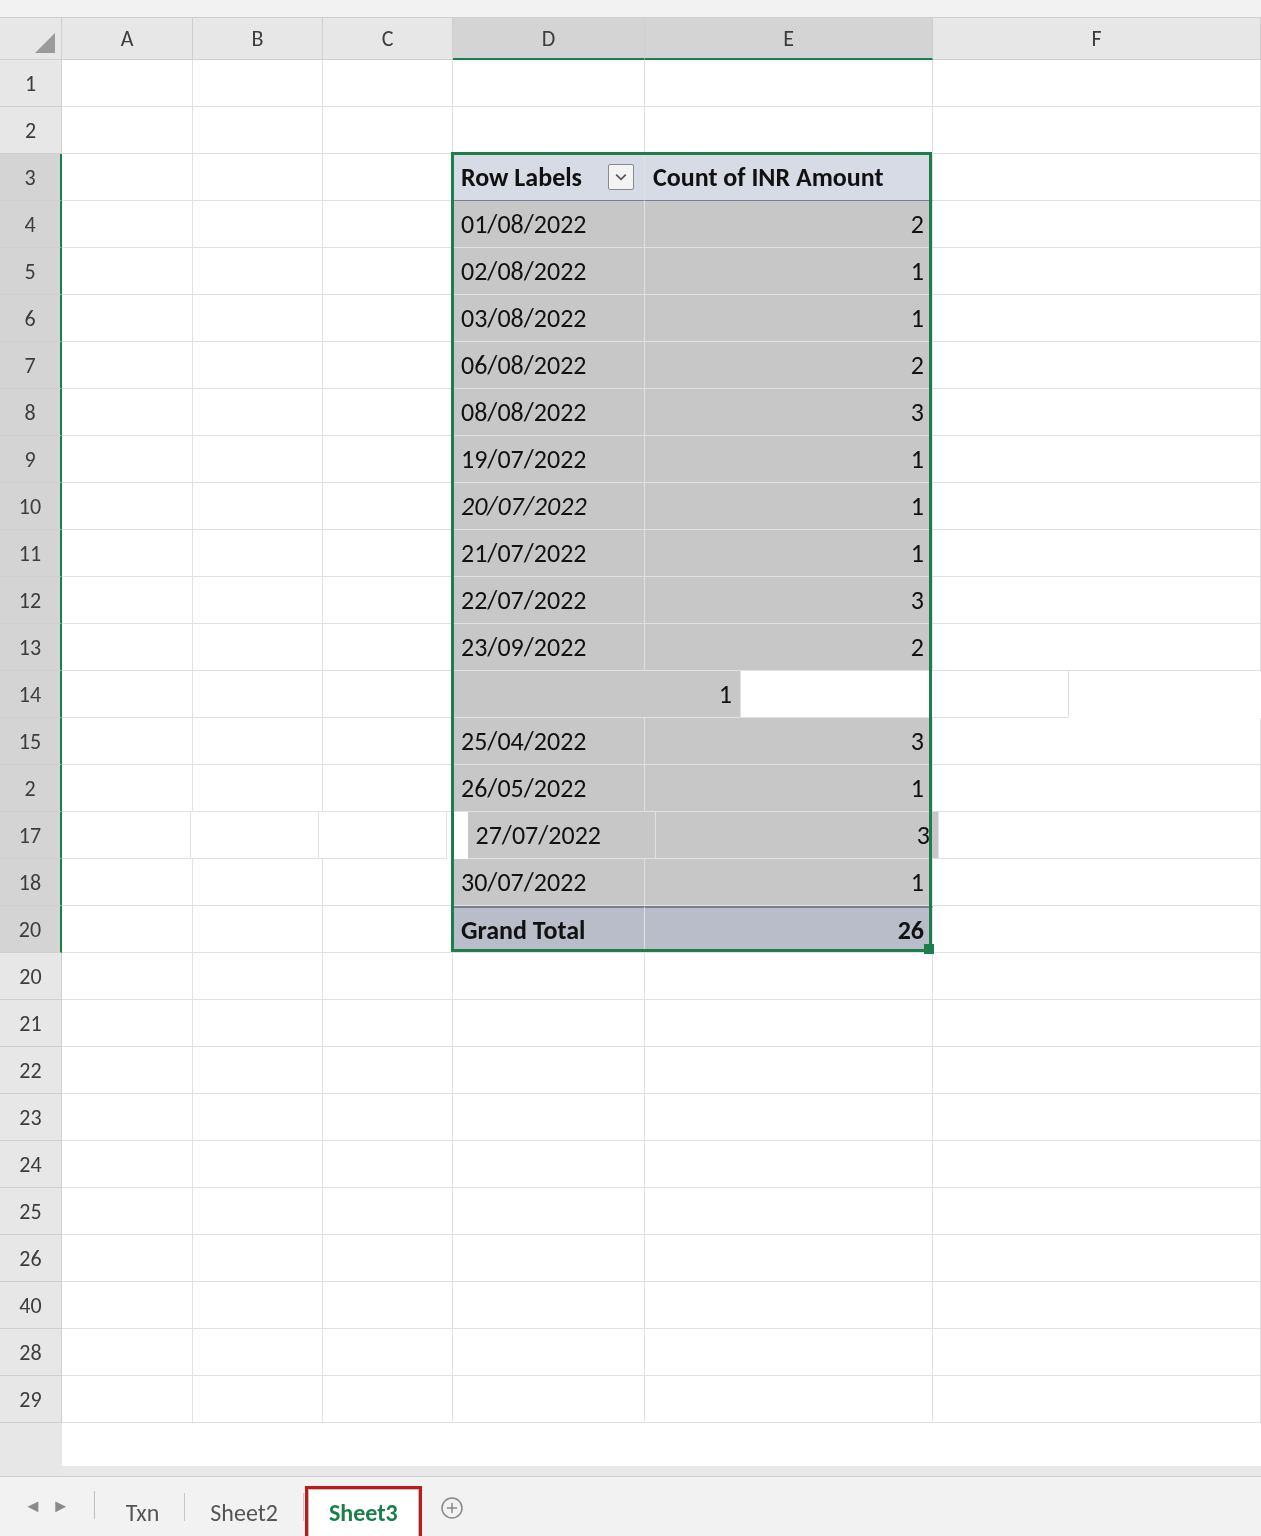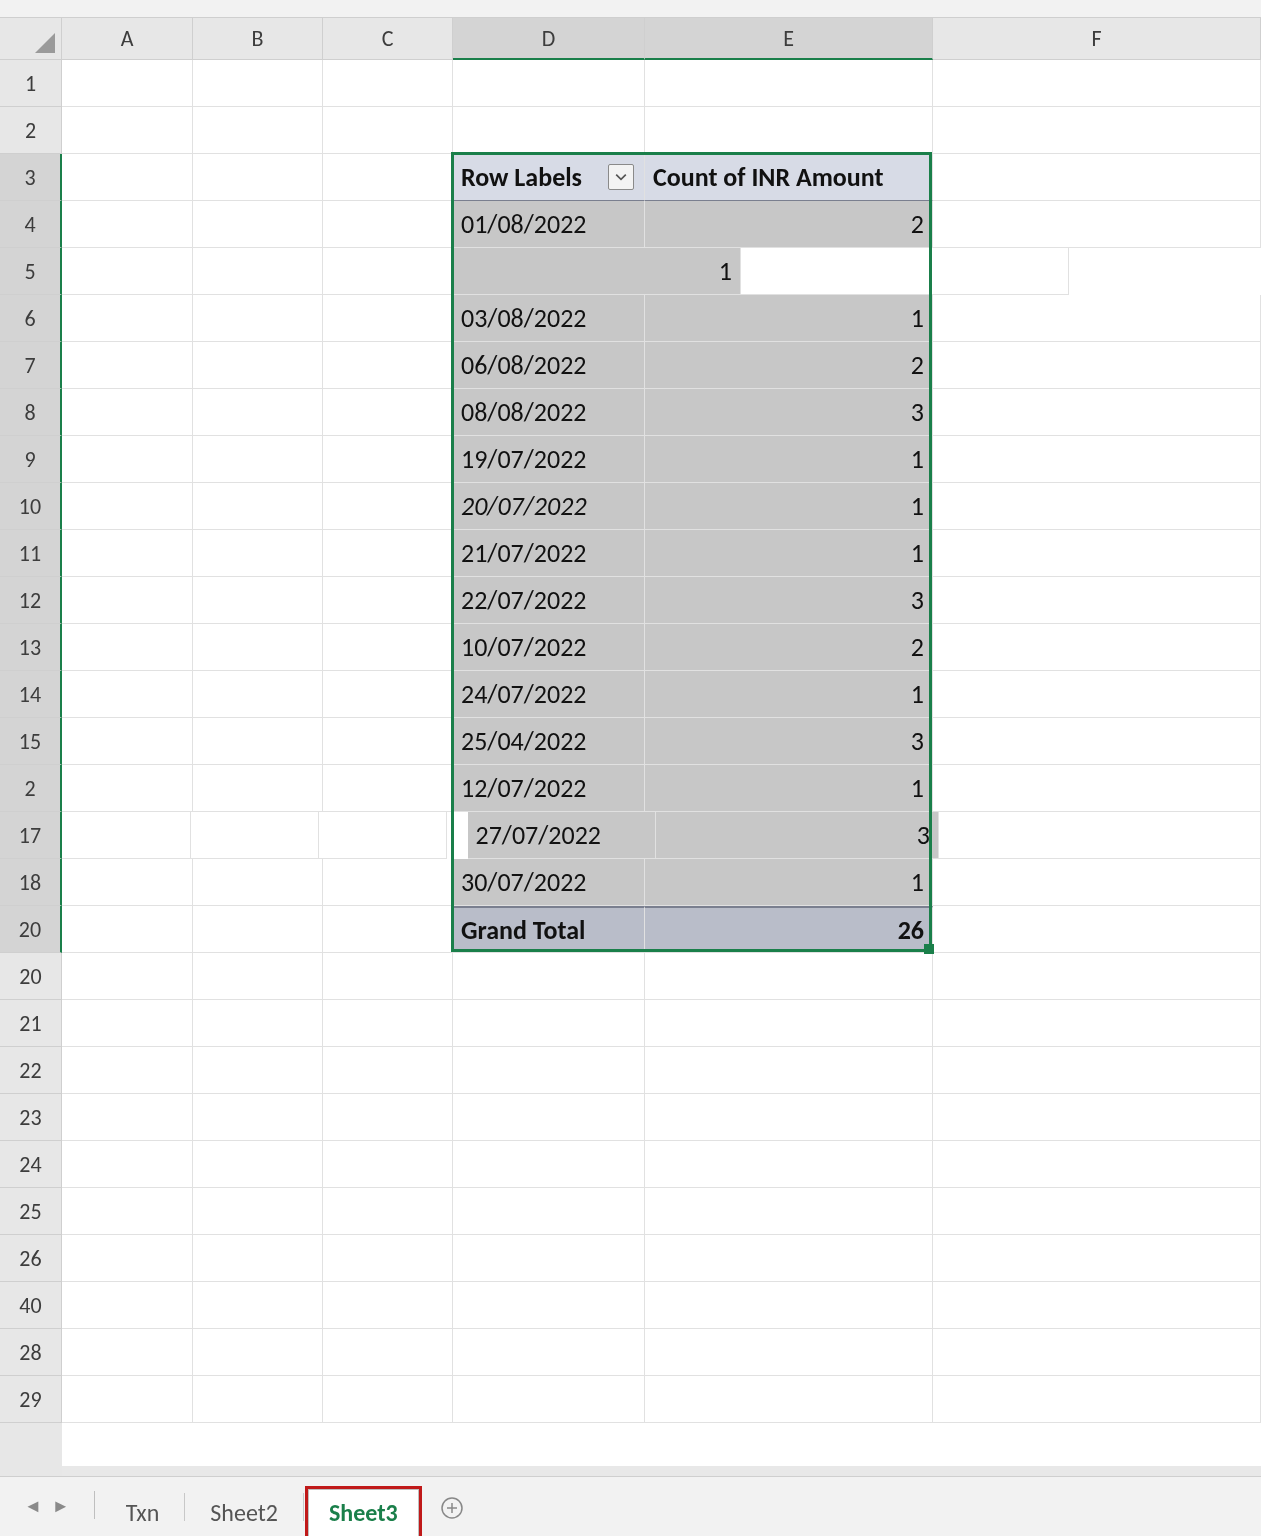--- a/index.html
+++ b/index.html
@@ -266,20 +266,23 @@
         </div>
         <div class="gcell pivot-body right" style="width: 288px;">
           <span>2</span>
         </div>
         <div class="gcell" style="width: 328px;"></div>
       </div>
       <div class="grow">
         <div class="gcell" style="width: 131px;"></div>
         <div class="gcell" style="width: 130px;"></div>
         <div class="gcell" style="width: 130px;"></div>
+        <div class="gcell pivot-body" style="width: 192px;">
+          <span>02/08/2022</span>
+        </div>
         <div class="gcell pivot-body right" style="width: 288px;">
           <span>1</span>
         </div>
         <div class="gcell" style="width: 328px;"></div>
       </div>
       <div class="grow">
         <div class="gcell" style="width: 131px;"></div>
         <div class="gcell" style="width: 130px;"></div>
         <div class="gcell" style="width: 130px;"></div>
         <div class="gcell pivot-body" style="width: 192px;">
@@ -360,34 +363,31 @@
         <div class="gcell pivot-body right" style="width: 288px;">
           <span>3</span>
         </div>
         <div class="gcell" style="width: 328px;"></div>
       </div>
       <div class="grow">
         <div class="gcell" style="width: 131px;"></div>
         <div class="gcell" style="width: 130px;"></div>
         <div class="gcell" style="width: 130px;"></div>
         <div class="gcell pivot-body" style="width: 192px;">
-          <span>10/07/2022</span>
+          <span>23/09/2022</span>
         </div>
         <div class="gcell pivot-body right" style="width: 288px;">
           <span>2</span>
         </div>
         <div class="gcell" style="width: 328px;"></div>
       </div>
       <div class="grow">
         <div class="gcell" style="width: 131px;"></div>
         <div class="gcell" style="width: 130px;"></div>
         <div class="gcell" style="width: 130px;"></div>
-        <div class="gcell pivot-body" style="width: 192px;">
-          <span>24/07/2022</span>
-        </div>
         <div class="gcell pivot-body right" style="width: 288px;">
           <span>1</span>
         </div>
         <div class="gcell" style="width: 328px;"></div>
       </div>
       <div class="grow">
         <div class="gcell" style="width: 131px;"></div>
         <div class="gcell" style="width: 130px;"></div>
         <div class="gcell" style="width: 130px;"></div>
         <div class="gcell pivot-body" style="width: 192px;">
@@ -396,21 +396,21 @@
         <div class="gcell pivot-body right" style="width: 288px;">
           <span>3</span>
         </div>
         <div class="gcell" style="width: 328px;"></div>
       </div>
       <div class="grow">
         <div class="gcell" style="width: 131px;"></div>
         <div class="gcell" style="width: 130px;"></div>
         <div class="gcell" style="width: 130px;"></div>
         <div class="gcell pivot-body" style="width: 192px;">
-          <span>12/07/2022</span>
+          <span>26/05/2022</span>
         </div>
         <div class="gcell pivot-body right" style="width: 288px;">
           <span>1</span>
         </div>
         <div class="gcell" style="width: 328px;"></div>
       </div>
       <div class="grow">
         <div class="gcell" style="width: 131px;"></div>
         <div class="gcell" style="width: 130px;"></div>
         <div class="gcell" style="width: 130px;"></div>

